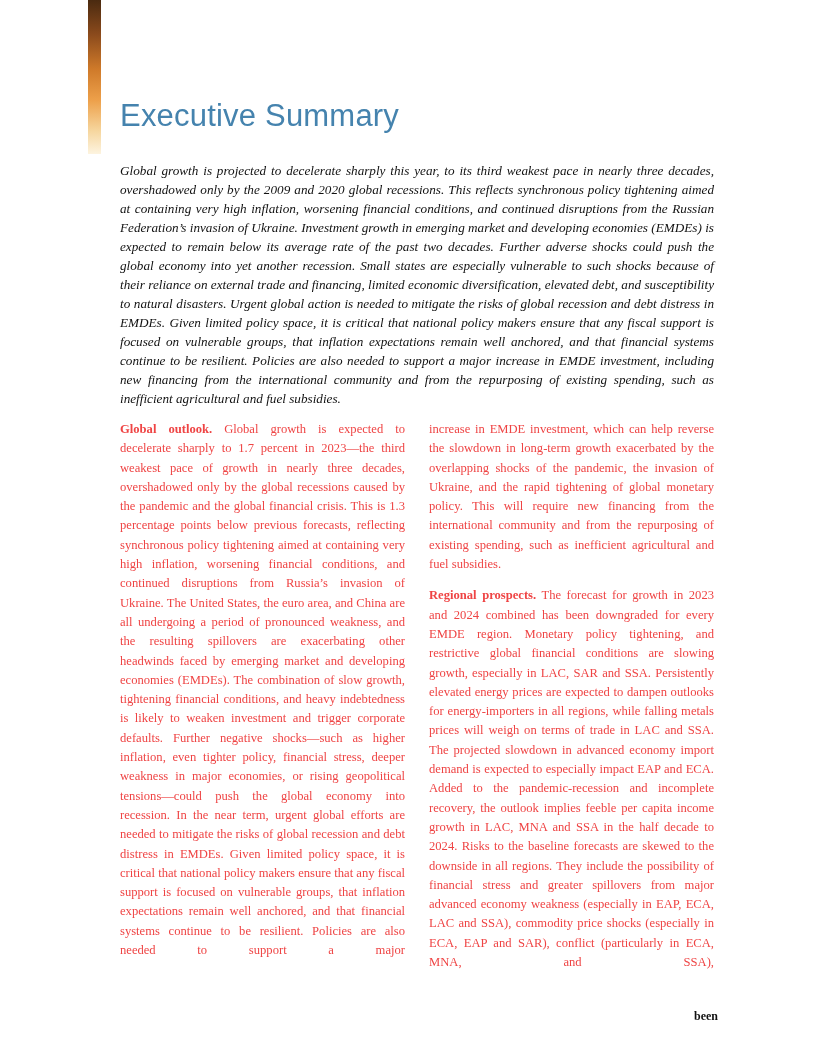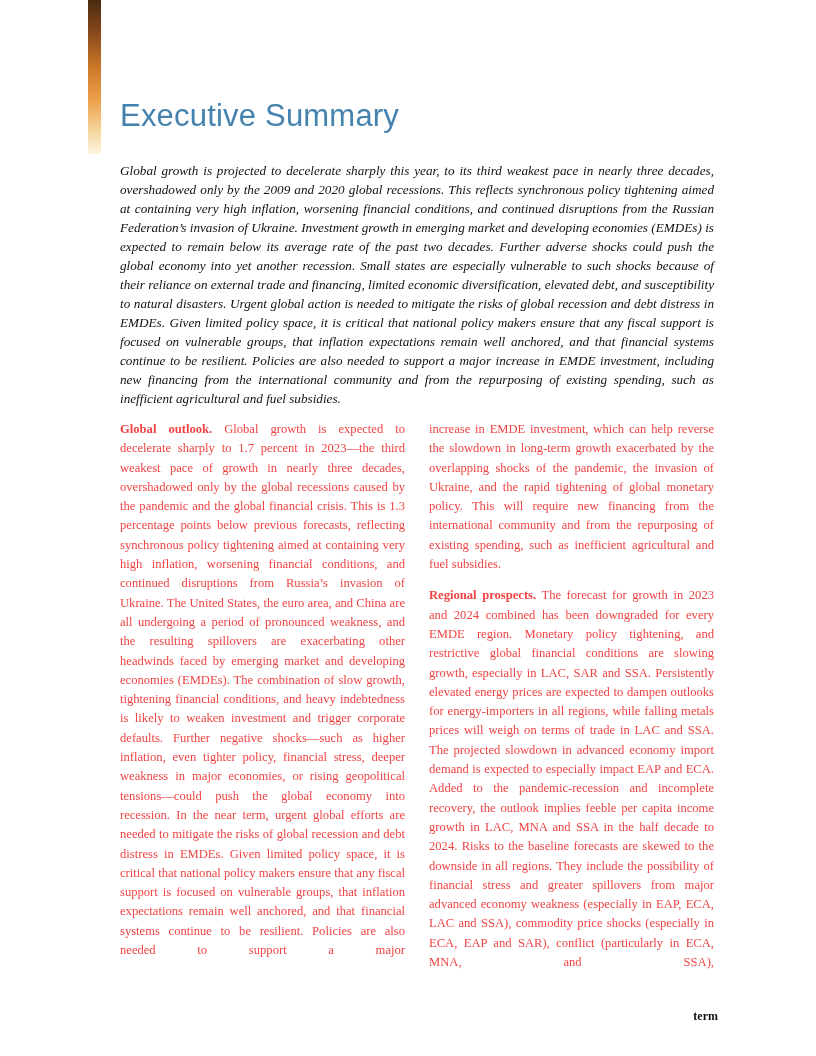--- a/index.html
+++ b/index.html
@@ -108,15 +108,15 @@
       <p class="continues"><span class="lead-in">Global outlook.</span> <span>Global growth is expected to decelerate sharply to 1.7 percent in 2023—the third weakest pace of growth in nearly three decades, overshadowed only by the global recessions caused by the pandemic and the global financial crisis. This is 1.3 percentage points below previous forecasts, reflecting synchronous policy tightening aimed at containing very high inflation, worsening financial conditions, and continued disruptions from Russia’s invasion of Ukraine. The United States, the euro area, and China are all undergoing a period of pronounced weakness, and the resulting spillovers are exacerbating other headwinds faced by emerging market and developing economies (EMDEs). The combination of slow growth, tightening financial conditions, and heavy indebtedness is likely to weaken investment and trigger corporate defaults. Further negative shocks—such as higher inflation, even tighter policy, financial stress, deeper weakness in major economies, or rising geopolitical tensions—could push the global economy into recession. In the near term, urgent global efforts are needed to mitigate the risks of global recession and debt distress in EMDEs. Given limited policy space, it is critical that national policy makers ensure that any fiscal support is focused on vulnerable groups, that inflation expectations remain well anchored, and that financial systems continue to be resilient. Policies are also needed to support a major</span></p>
     </div>
 
     <div class="col">
       <p>increase in EMDE investment, which can help reverse the slowdown in long-term growth exacerbated by the overlapping shocks of the pandemic, the invasion of Ukraine, and the rapid tightening of global monetary policy. This will require new financing from the international community and from the repurposing of existing spending, such as inefficient agricultural and fuel subsidies.</p>
       <p class="continues"><span class="lead-in">Regional prospects.</span> <span>The forecast for growth in 2023 and 2024 combined has been downgraded for every EMDE region. Monetary policy tightening, and restrictive global financial conditions are slowing growth, especially in LAC, SAR and SSA. Persistently elevated energy prices are expected to dampen outlooks for energy-importers in all regions, while falling metals prices will weigh on terms of trade in LAC and SSA. The projected slowdown in advanced economy import demand is expected to especially impact EAP and ECA. Added to the pandemic-recession and incomplete recovery, the outlook implies feeble per capita income growth in LAC, MNA and SSA in the half decade to 2024. Risks to the baseline forecasts are skewed to the downside in all regions. They include the possibility of financial stress and greater spillovers from major advanced economy weakness (especially in EAP, ECA, LAC and SSA), commodity price shocks (especially in ECA, EAP and SAR), conflict (particularly in ECA, MNA, and SSA),</span></p>
     </div>
 
   </div>
 
-  <div class="page-number">term</div>
+  <div class="page-number">been</div>
 
 </div>
 
 </body></html>

